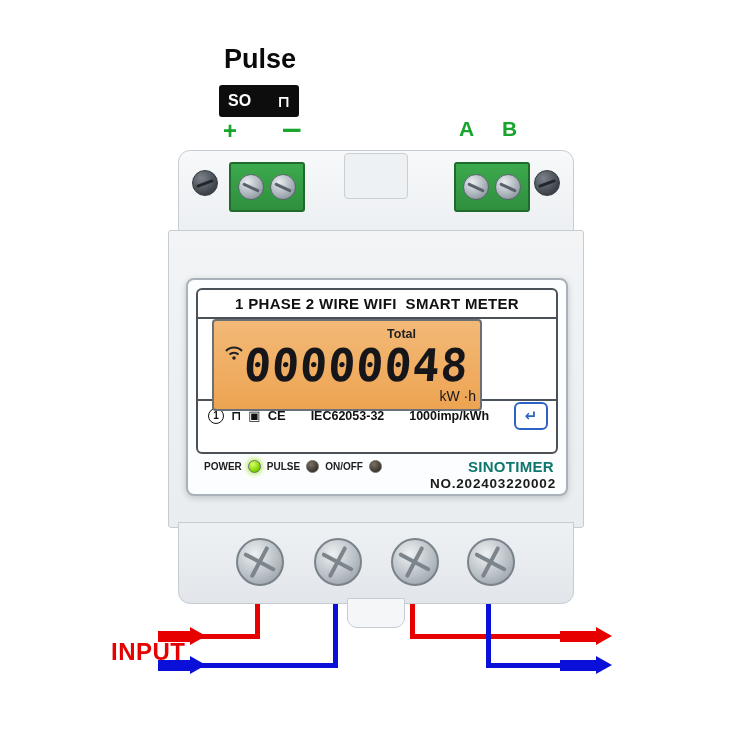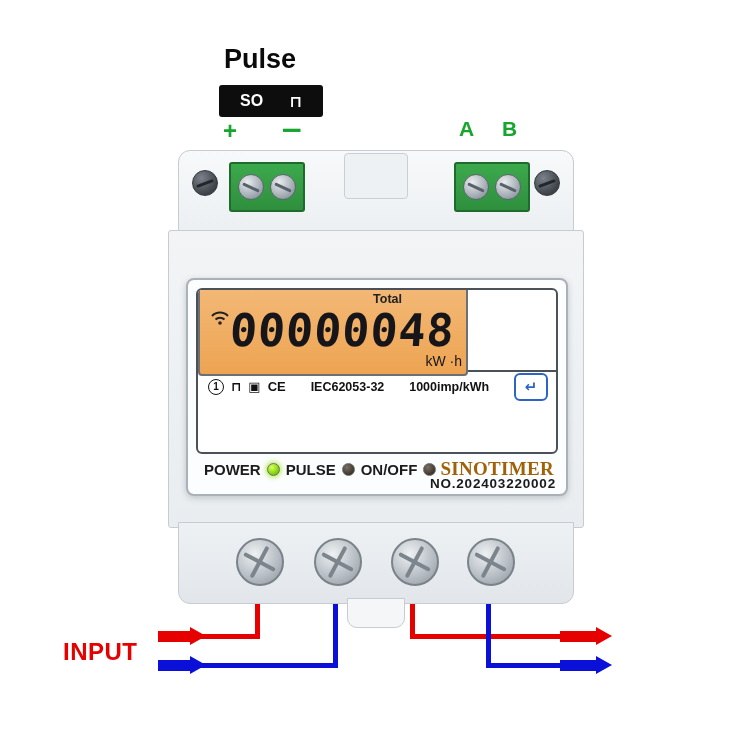--- a/index.html
+++ b/index.html
@@ -5,36 +5,36 @@
   html,body{margin:0;padding:0;background:#ffffff;}
   .canvas{position:relative;width:750px;height:750px;background:#ffffff;overflow:hidden;
           font-family:"Liberation Sans",sans-serif;color:#111;}
   .abs{position:absolute;}
   .sym{font-family:"DejaVu Sans",sans-serif;}
 
   
   .pulse-title{left:224px;top:44px;font-size:27px;font-weight:bold;color:#0a0a0a;}
   .black-box{height:32px;background:#0d0d0d;border-radius:3px;color:#fff;display:flex;
              align-items:center;justify-content:center;font-weight:bold;}
-  .so-box{left:219px;top:85px;width:104px;gap:26px;font-size:16px;}
+  .so-box{left:219px;top:85px;width:80px;gap:26px;font-size:16px;}
   .rs485-box{left:448px;top:85px;width:80px;font-size:15px;letter-spacing:.5px;}
   .green-lab{color:#17a52e;font-weight:bold;}
   .plus-label{left:223px;top:117px;font-size:24px;}
   .minus-label{left:280px;top:113px;font-size:28px;}
   .a-label{left:459px;top:117px;font-size:21px;}
   .b-label{left:502px;top:117px;font-size:21px;}
 
   
   .wire{position:absolute;}
   .red{background:#e60000;}
   .blue{background:#0a10d8;}
   .arrow-r{width:0;height:0;border-top:9px solid transparent;border-bottom:9px solid transparent;}
   .arrow-r.redhead{border-left:16px solid #e60000;}
   .arrow-r.bluehead{border-left:16px solid #0a10d8;}
-  .io-label{font-size:24px;font-weight:bold;color:#e60000;letter-spacing:.5px;}
+  .io-label{font-size:24px;font-weight:bold;color:#e60000;letter-spacing:.5px;margin-left:48px;}
 
   
   .meter-top{left:178px;top:150px;width:394px;height:84px;background:linear-gradient(#f7f9fa,#eceff2);
              border:1px solid #c6ccd2;border-radius:12px 12px 0 0;}
   .meter-mid{left:168px;top:230px;width:414px;height:296px;background:linear-gradient(#f2f4f6,#e9edf0);
              border:1px solid #c6ccd2;border-radius:3px;}
   .meter-bottom{left:178px;top:522px;width:394px;height:80px;background:linear-gradient(#eef1f4,#e2e6ea);
              border:1px solid #c6ccd2;border-radius:0 0 12px 12px;}
   .top-recess{left:344px;top:153px;width:62px;height:44px;background:#eef1f4;border:1px solid #c9cfd5;border-radius:4px;}
   .bottom-tab{left:347px;top:598px;width:56px;height:28px;background:#f4f6f8;border:1px solid #c6ccd2;border-radius:0 0 10px 10px;}
@@ -52,45 +52,45 @@
   .corner-screw::after{content:"";position:absolute;left:3px;right:3px;top:50%;height:3px;margin-top:-1.5px;
               background:#22262a;border-radius:2px;transform:rotate(-20deg);}
 
   
   .front-panel{left:186px;top:278px;width:378px;height:214px;background:#fcfdfe;border:2px solid #aab1b8;
                border-radius:8px;box-shadow:0 2px 6px rgba(60,70,80,.25);}
   .inner-box{position:absolute;left:8px;top:8px;right:8px;height:162px;border:2px solid #4b5158;
              border-radius:6px;overflow:hidden;background:#fff;}
   .title-strip{height:27px;border-bottom:2px solid #4b5158;display:flex;align-items:center;justify-content:center;
              font-weight:bold;font-size:15px;letter-spacing:.3px;white-space:pre;}
-  .lcd-row{display:flex;height:80px;align-items:center;}
+  .lcd-row{display:flex;height:80px;padding-left:14px;}
   .lcd{width:266px;height:88px;position:relative;border:2px solid #6a7076;border-radius:4px;
        background:linear-gradient(#f3b977,#eda452);}
   .lcd-total{position:absolute;right:64px;top:6px;font-size:12.5px;font-weight:600;color:#222;}
   .lcd-digits{position:absolute;left:30px;top:18px;font-family:"DejaVu Sans Mono",monospace;font-weight:bold;
        font-size:45px;letter-spacing:1px;color:#16161a;transform:skewX(-4deg);}
   .lcd-unit{position:absolute;right:4px;bottom:5px;font-size:14px;font-weight:normal;color:#16161a;}
   .wifi{position:absolute;left:10px;top:24px;}
   .specs{margin-left:12px;display:flex;flex-direction:column;justify-content:space-between;height:88px;
        font-size:14.5px;font-weight:600;color:#111;}
   .cert-row{height:29px;border-top:2px solid #4b5158;display:flex;align-items:center;
        padding:0 8px 0 10px;font-weight:bold;font-size:12.5px;justify-content:space-between;}
   .marks{display:flex;align-items:center;gap:7px;font-size:13px;}
   .circle-mark{display:inline-flex;width:14px;height:14px;border:1.3px solid #111;border-radius:50%;
        align-items:center;justify-content:center;font-size:10px;font-weight:bold;}
   .enter-btn{width:30px;height:24px;border:2px solid #2e63c6;border-radius:6px;color:#2e63c6;background:#fff;
        display:flex;align-items:center;justify-content:center;font-size:15px;font-weight:bold;}
   .led-brand-row{position:absolute;left:16px;right:12px;top:178px;display:flex;align-items:center;justify-content:space-between;}
   .leds{display:flex;align-items:center;gap:6px;}
-  .led-label{font-size:15px;font-weight:bold;color:#1c1c1c;}
+  .led-label{font-size:10px;font-weight:bold;color:#1c1c1c;}
   .led{width:11px;height:11px;border-radius:50%;border:1px solid #6a6a62;}
   .led[data-state="on"]{background:radial-gradient(circle at 35% 30%,#d8ff66,#7ed400 65%,#5aa800);
        box-shadow:0 0 5px 1px rgba(150,230,20,.85);}
   .led[data-state="off"]{background:radial-gradient(circle at 35% 30%,#7a7166,#3d362e 70%);}
-  .brand{font-size:19px;font-weight:bold;letter-spacing:.3px;color:#a16207;font-family:Liberation Serif, serif;}
+  .brand{font-size:15px;font-weight:bold;letter-spacing:.3px;color:#0f766e;}
   .serial{position:absolute;right:10px;top:196px;font-size:13.5px;font-weight:600;letter-spacing:.8px;color:#1a1a1a;}
 
   
   .big-screw{position:absolute;top:538px;width:44px;height:44px;border-radius:50%;border:2px solid #7a828a;
        background:radial-gradient(circle at 38% 32%,#eef1f3,#b9c0c6 55%,#8d959c);}
   .big-screw::before,.big-screw::after{content:"";position:absolute;left:10%;right:10%;top:50%;height:4px;
        margin-top:-2px;background:#7d858c;border-radius:2px;}
   .big-screw::before{transform:rotate(28deg);}
   .big-screw::after{transform:rotate(-62deg);}
 </style>
@@ -144,20 +144,21 @@
     <div class="term-screw"></div>
     <div class="term-screw"></div>
   </div>
   <div class="abs term-block term-right">
     <div class="term-screw"></div>
     <div class="term-screw"></div>
   </div>
 
   <div class="abs front-panel">
     <div class="inner-box">
+      <div class="title-strip">1 PHASE 2 WIRE WIFI  SMART METER</div>
       <div class="lcd-row">
         <div class="lcd">
           <svg class="wifi" width="20" height="16" viewBox="0 0 20 16">
             <path d="M2 6 A 11 11 0 0 1 18 6" fill="none" stroke="#222" stroke-width="2"></path>
             <path d="M5.5 9.5 A 6.5 6.5 0 0 1 14.5 9.5" fill="none" stroke="#222" stroke-width="2"></path>
             <circle cx="10" cy="13" r="1.8" fill="#222"></circle>
           </svg>
           <div class="lcd-total">Total</div>
           <div class="lcd-digits">00000048</div>
           <div class="lcd-unit">kW ·h</div>

